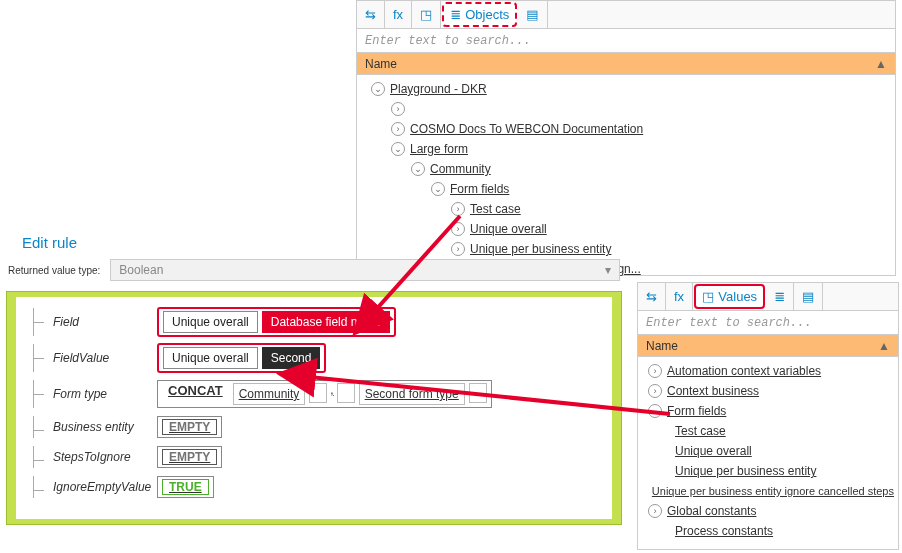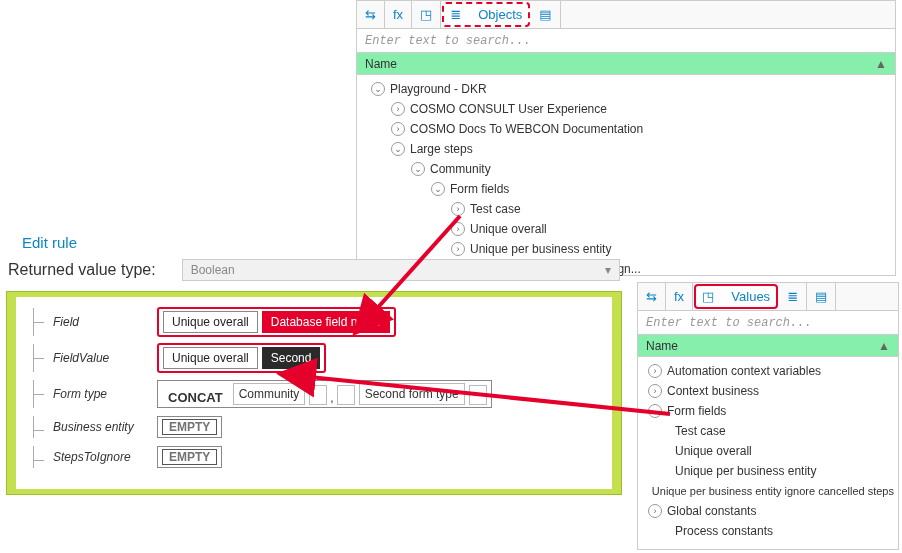--- a/index.html
+++ b/index.html
@@ -4,57 +4,57 @@
 <style>
   * { box-sizing: border-box; margin: 0; padding: 0; }
   body { font-family: "Segoe UI", Tahoma, sans-serif; font-size: 12px; color: #333; background: #fff; width: 902px; height: 553px; position: relative; overflow: hidden; }
 
   
   .panel-top { position: absolute; left: 356px; top: 0; width: 540px; height: 276px; border: 1px solid #ccc; background: #fff; }
   .tabbar { display: flex; height: 28px; border-bottom: 1px solid #ccc; background: #f9f9f9; }
   .tab { display: flex; align-items: center; justify-content: center; padding: 0 8px; border-right: 1px solid #ccc; color: #0d84c7; font-size: 13px; cursor: pointer; }
   .tab.active { border: 2px dashed #e4002b; border-radius: 4px; background: #fff; padding: 0 6px; margin: 1px; }
   .tab.active2 { border: 2px solid #e4002b; border-radius: 4px; background: #fff; padding: 0 6px; margin: 1px; }
-  .tab .lbl { margin-left: 17px; }
+  .tab .lbl { margin-left: 4px; }
   .searchbox { height: 24px; line-height: 24px; padding: 0 8px; color: #999; border-bottom: 1px solid #ccc; font-style: italic; font-family: Liberation Mono, monospace; }
-  .colhead { display: flex; height: 22px; border-bottom: 1px solid #ccc; background: #86efac; align-items: center; padding: 0 8px; font-weight: normal; }
+  .colhead { display: flex; height: 22px; border-bottom: 1px solid #ccc; background: #fdba74; align-items: center; padding: 0 8px; font-weight: normal; }
   .colhead .sort { margin-left: auto; color: #666; }
   .tree { padding: 4px 0; overflow: hidden; }
   .trow { display: flex; align-items: center; height: 20px; padding: 0 4px; }
-  .trow .lbl { margin-left: 3px; white-space: nowrap; }
+  .trow .lbl { margin-left: 3px; white-space: nowrap; text-decoration: underline; }
   .exp { display: inline-flex; width: 14px; height: 14px; border: 1px solid #999; border-radius: 50%; align-items: center; justify-content: center; font-size: 9px; color: #666; margin-right: 2px; }
   .ind { display: inline-block; }
 
   
   .panel-right { position: absolute; left: 637px; top: 282px; width: 262px; height: 268px; border: 1px solid #ccc; background: #fff; }
   .panel-right .tabbar { }
 
   
   .rule-panel { position: absolute; left: 0; top: 255px; width: 628px; }
   .rule-title { color: #0d84c7; font-size: 15px; padding: 2px 0 6px 22px; }
   .rule-header { display: flex; align-items: center; padding: 4px 8px; }
-  .rvlabel { font-size: 16px; color: #333; }
-  .rvselect { margin-left: 26px; flex: 1; border: 1px solid #ccc; background: #f1f1f1; color: #888; height: 22px; line-height: 22px; padding: 0 8px; position: relative; display:flex; align-items:center; }
+  .rvlabel { font-size: 10px; color: #333; }
+  .rvselect { margin-left: 10px; flex: 1; border: 1px solid #ccc; background: #f1f1f1; color: #888; height: 22px; line-height: 22px; padding: 0 8px; position: relative; display:flex; align-items:center; }
   .rvselect .dd { margin-left: auto; color: #888; }
 
   .rule-box { margin: 6px; border: 1px solid #9bbf2e; background: #c4e04e; padding: 0 0 4px 0; }
   .rule-name { padding: 3px 10px; font-size: 12px; color: #333; }
   .rule-body { margin: 4px 8px 0 8px; background: #fff; border: 1px solid #c4e04e; padding: 10px 14px 14px 14px; }
   .param-row { display: flex; align-items: center; min-height: 30px; margin-bottom: 6px; }
   .param-tree { width: 20px; border-left: 1px solid #aaa; height: 28px; position: relative; margin-left: 3px; }
   .param-tree::after { content:""; position:absolute; left:0; top:14px; width:10px; border-top:1px solid #aaa; }
   .param-label { font-style: italic; font-size: 12px; width: 104px; }
   .param-slot { display: flex; align-items: center; }
 
   .slot-outer { border: 2px solid #e4002b; border-radius: 3px; padding: 2px; display: inline-flex; align-items: center; }
   .pill { display: inline-flex; align-items: center; height: 22px; padding: 0 8px; border: 1px solid #888; font-size: 12px; margin: 0 2px; }
   .pill.white { background: #fff; color: #222; }
   .pill.red { background: #e4002b; color: #fff; border-color: #e4002b; }
   .pill.dark { background: #2a2a2a; color: #fff; border-color: #2a2a2a; }
-  .chipwrap { border: 1px solid #888; padding: 2px 4px; display: inline-flex; align-items: flex-end; }
+  .chipwrap { border: 1px solid #888; padding: 2px 4px; display: inline-flex; align-items: flex-start; text-decoration: underline; }
   .concat { font-weight: bold; font-size: 13px; padding: 0 6px; }
   .thinwrap { border: 1px solid #bbb; padding: 0 5px; height: 22px; display: inline-flex; align-items: center; margin: 0 4px; }
   .smallbox { border: 1px solid #bbb; width: 18px; height: 20px; display:inline-flex; align-items:center; justify-content:center; }
   .comma { margin: 0 3px; }
 
   .kw-empty { border: 1px solid #555; padding: 0 6px; font-size: 12px; font-weight: bold; color: #737373; }
   .kw-true  { border: 1px solid #4caf2b; padding: 0 6px; font-size: 12px; font-weight: bold; color: #4caf2b; }
 
   
   .arrow-svg { position: absolute; left:0; top:0; pointer-events:none; }
@@ -91,31 +91,30 @@
   </div>
   <div class="tree">
     <div class="trow">
         <span class="ind" style="width:10px"></span>
         <span class="exp">⌄</span>
         <span class="lbl">Playground - DKR</span>
       </div>
     <div class="trow">
         <span class="ind" style="width:30px"></span>
         <span class="exp">›</span>
-        <span class="lbl">COSMO CONSULT User Experience</span>
       </div>
     <div class="trow">
         <span class="ind" style="width:30px"></span>
         <span class="exp">›</span>
         <span class="lbl">COSMO Docs To WEBCON Documentation</span>
       </div>
     <div class="trow">
         <span class="ind" style="width:30px"></span>
         <span class="exp">⌄</span>
-        <span class="lbl">Large steps</span>
+        <span class="lbl">Large form</span>
       </div>
     <div class="trow">
         <span class="ind" style="width:50px"></span>
         <span class="exp">⌄</span>
         <span class="lbl">Community</span>
       </div>
     <div class="trow">
         <span class="ind" style="width:70px"></span>
         <span class="exp">⌄</span>
         <span class="lbl">Form fields</span>
@@ -276,20 +275,29 @@
       <div class="param-row" style="min-height:24px">
         <div class="param-tree" style="height:22px"></div>
         <div class="param-label">StepsToIgnore</div>
         <div class="param-slot">
           <span class="chipwrap">
               <span class="kw-empty">EMPTY</span>
             </span>
         </div>
       </div>
 
+      <div class="param-row" style="min-height:24px">
+        <div class="param-tree" style="height:22px"></div>
+        <div class="param-label">IgnoreEmptyValue</div>
+        <div class="param-slot">
+          <span class="chipwrap">
+              <span class="kw-true">TRUE</span>
+            </span>
+        </div>
+      </div>
 
     </div>
   </div>
 </div>
 
 <svg class="arrow-svg" width="902" height="553">
   <defs>
     <marker id="arr" markerWidth="12" markerHeight="12" refX="9" refY="5" orient="auto">
       <path d="M0,0 L10,5 L0,10 Z" fill="#e4002b"></path>
     </marker>

